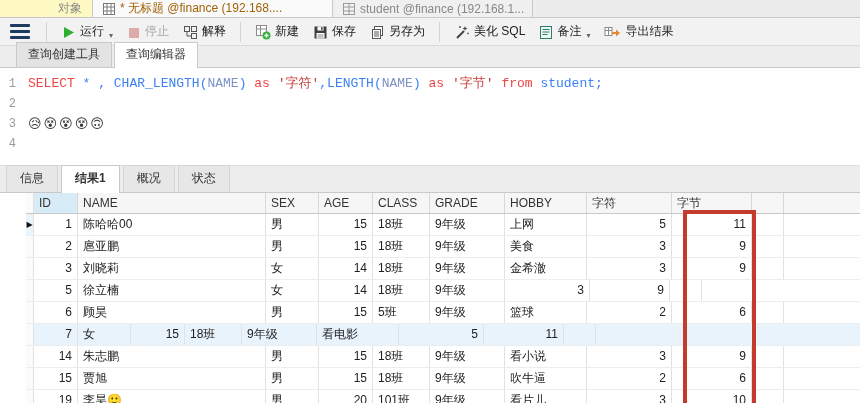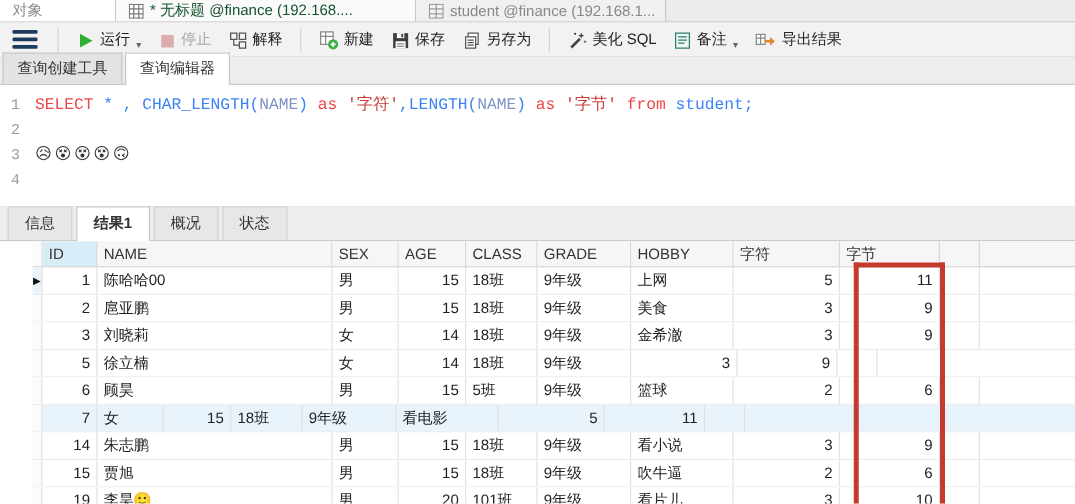--- a/index.html
+++ b/index.html
@@ -2,37 +2,37 @@
 <html><head>
 <meta charset="utf-8">
 <style>
 *{margin:0;padding:0;box-sizing:border-box;}
 html,body{width:860px;height:403px;overflow:hidden;}
 body{position:relative;font-family:"Liberation Sans","DejaVu Sans",sans-serif;font-size:12px;color:#333;background:#fff;}
 
 
 .toptabs{height:18px;background:#ececec;border-bottom:1px solid #c9c9c9;display:flex;align-items:stretch;}
 .toptab{display:flex;align-items:center;gap:5px;padding:0 10px;border-right:1px solid #c9c9c9;color:#8a8a8a;white-space:nowrap;overflow:hidden;font-size:12px;}
-.toptab.first{width:93px;justify-content:flex-start;background:#ffffff;}
-.toptab.active{background:#fafafa;color:#14532d;width:240px;text-align:center;}
+.toptab.first{width:93px;justify-content:flex-end;background:#fef9c3;}
+.toptab.active{background:#fafafa;color:#a16207;width:240px;text-align:center;}
 .toptab.t3{width:200px;background:#f0f0f0;color:#888;}
 .ticon{flex:none;display:inline-flex;}
 
 
 .toolbar{height:28px;background:#f2f2f2;border-bottom:1px solid #dcdcdc;display:flex;align-items:center;padding:0 8px;gap:2px;}
 .tbtn{display:flex;align-items:flex-end;gap:4px;padding:2px 6px;border-radius:2px;color:#222;white-space:nowrap;cursor:default;}
 .tbtn .cn{font-size:12px;}
 .tbtn.disabled .cn{color:#a6a6a6;}
 .caret{font-size:8px;color:#666;margin-left:1px;}
 .sep{width:1px;height:20px;background:#d4d4d4;margin:0 6px;flex:none;}
 .hamburger{width:20px;height:15px;display:flex;flex-direction:column;justify-content:space-between;margin:0 8px 0 2px;}
 .hamburger i{display:block;height:3px;background:#1d3a5f;border-radius:1px;}
 
 
-.qtabs{height:22px;background:#ededed;border-bottom:1px solid #c9c9c9;display:flex;align-items:flex-end;padding-left:2px;}
+.qtabs{height:22px;background:#ededed;border-bottom:1px solid #c9c9c9;display:flex;align-items:flex-end;padding-left:16px;}
 .qtab{padding:3px 11px 4px;border:1px solid #c9c9c9;border-bottom:none;background:#e3e3e3;color:#333;margin-right:2px;}
 .qtab.active{background:#fff;margin-bottom:-1px;padding-bottom:5px;}
 
 
 .editor{height:98px;background:#fff;border-bottom:1px solid #e0e0e0;font-family:"Liberation Mono","DejaVu Sans Mono",monospace;font-size:13px;padding-top:6px;}
 .eline{display:flex;height:20px;line-height:20px;white-space:pre;}
 .lnum{width:28px;flex:none;text-align:right;color:#9a9a9a;padding-right:12px;font-size:12px;}
 .tk-kw{color:#ef4444;}
 .tk-pl{color:#3b82f6;}
 .tk-name{color:#7d92c6;}

